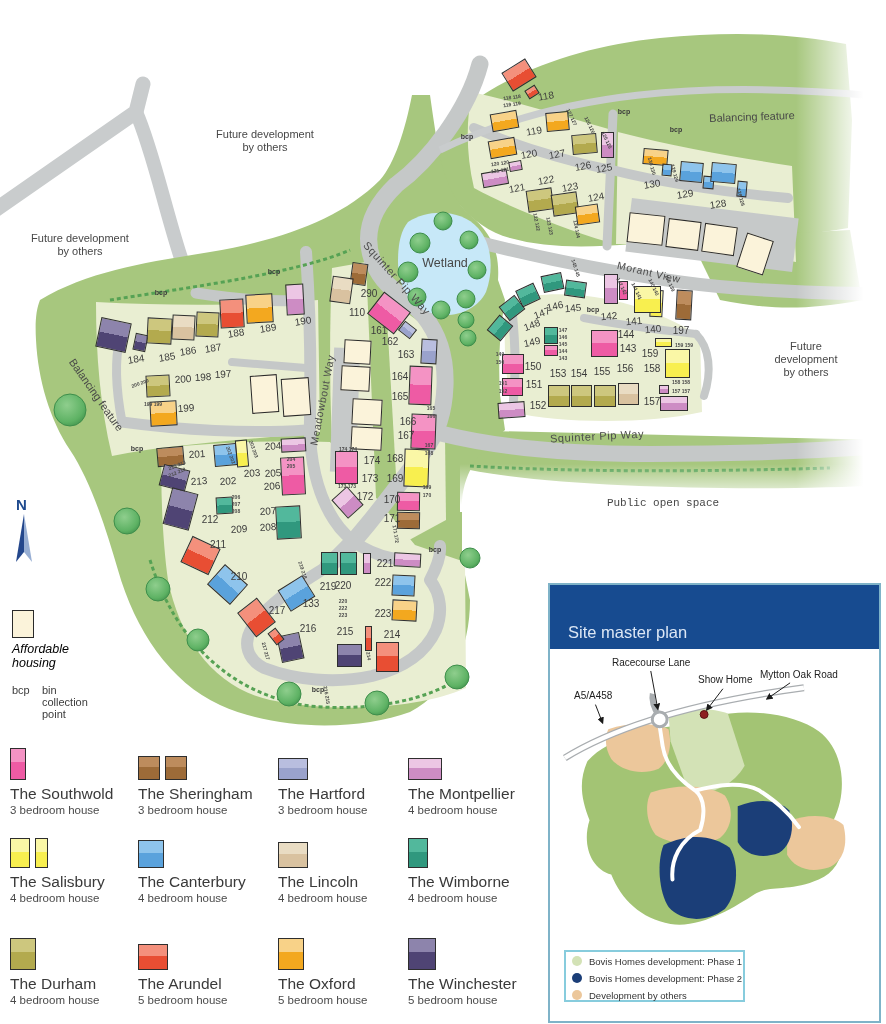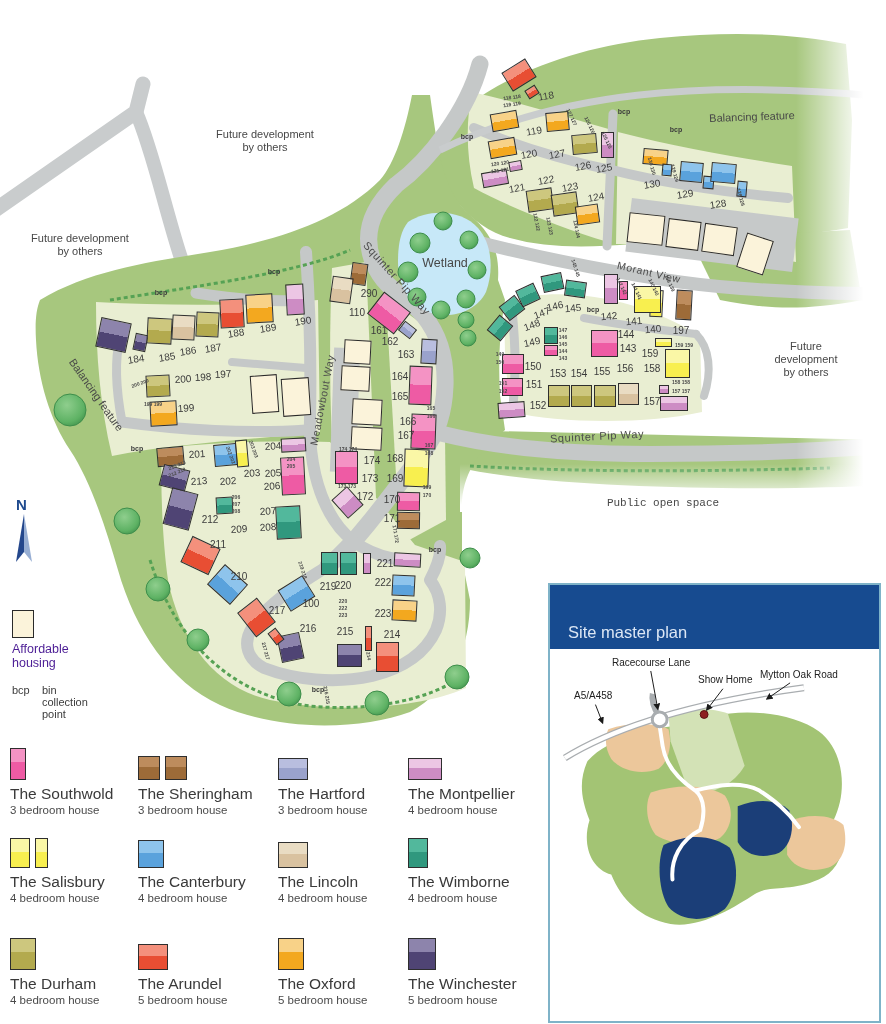--- a/index.html
+++ b/index.html
@@ -13,21 +13,21 @@
   .plot-num{position:absolute;font-size:10px;color:#3b3b3b;font-weight:500;white-space:nowrap;}
   .small-lab{position:absolute;font-size:5px;color:#4a4a4a;font-weight:600;white-space:nowrap;}
   .bcp-lab{position:absolute;font-size:7px;font-weight:600;color:#3c3c3c;white-space:nowrap;}
   .area-lab{position:absolute;text-align:center;color:#474747;white-space:pre-line;line-height:1.18;}
   .road-lab{position:absolute;color:#4c4c4c;letter-spacing:.6px;white-space:nowrap;}
   .north-n{position:absolute;left:16px;top:496px;font-size:15px;font-weight:bold;color:#1f4a8e;z-index:4;}
   
   #legend-left{position:absolute;left:0;top:0;z-index:5;}
   .aff-swatch{position:absolute;left:12px;top:610px;width:22px;height:28px;background:#fbf3da;
               border:1.5px solid #2a2a2a;box-sizing:border-box;}
-  .aff-text{position:absolute;left:12px;top:642px;font-size:12.5px;color:#4c1d95;}
+  .aff-text{position:absolute;left:12px;top:642px;font-size:12.5px;color:#000000;font-style:italic;}
   .bcp-note-abbr{position:absolute;left:12px;top:684px;font-size:11px;color:#3c3c3c;}
   .bcp-note-text{position:absolute;left:42px;top:684px;font-size:11px;color:#3c3c3c;}
   
   #house-legend{position:absolute;left:0;top:0;z-index:5;}
   .ht-cell{position:absolute;width:130px;}
   .ht-swatches{height:38px;display:flex;align-items:flex-end;gap:5px;}
   .ht-box{box-sizing:border-box;border:1.2px solid #2e2e2e;}
   .ht-name{margin-top:5px;font-size:15.5px;color:#3a3a3a;}
   .ht-desc{margin-top:1px;font-size:11.5px;color:#4a4a4a;}
   
@@ -323,21 +323,21 @@
       <div class="plot-num" style="left: 268px; top: 527px; transform: translate(-50%, -50%) rotate(-4deg);">208</div>
       <div class="plot-num" style="left: 239px; top: 529px; transform: translate(-50%, -50%) rotate(-4deg);">209</div>
       <div class="plot-num" style="left: 239px; top: 576px; transform: translate(-50%, -50%) rotate(0deg);">210</div>
       <div class="plot-num" style="left: 218px; top: 544px; transform: translate(-50%, -50%) rotate(0deg);">211</div>
       <div class="plot-num" style="left: 210px; top: 519px; transform: translate(-50%, -50%) rotate(0deg);">212</div>
       <div class="plot-num" style="left: 199px; top: 481px; transform: translate(-50%, -50%) rotate(-4deg);">213</div>
       <div class="plot-num" style="left: 392px; top: 634px; transform: translate(-50%, -50%) rotate(0deg);">214</div>
       <div class="plot-num" style="left: 345px; top: 631px; transform: translate(-50%, -50%) rotate(0deg);">215</div>
       <div class="plot-num" style="left: 308px; top: 628px; transform: translate(-50%, -50%) rotate(0deg);">216</div>
       <div class="plot-num" style="left: 277px; top: 610px; transform: translate(-50%, -50%) rotate(0deg);">217</div>
-      <div class="plot-num" style="left: 311px; top: 603px; transform: translate(-50%, -50%) rotate(0deg);">100</div>
+      <div class="plot-num" style="left: 311px; top: 603px; transform: translate(-50%, -50%) rotate(0deg);">133</div>
       <div class="plot-num" style="left: 328px; top: 586px; transform: translate(-50%, -50%) rotate(0deg);">219</div>
       <div class="plot-num" style="left: 343px; top: 585px; transform: translate(-50%, -50%) rotate(0deg);">220</div>
       <div class="plot-num" style="left: 385px; top: 563px; transform: translate(-50%, -50%) rotate(0deg);">221</div>
       <div class="plot-num" style="left: 383px; top: 582px; transform: translate(-50%, -50%) rotate(0deg);">222</div>
       <div class="plot-num" style="left: 383px; top: 613px; transform: translate(-50%, -50%) rotate(0deg);">223</div>
       <div class="small-lab" style="left: 512px; top: 97px; transform: translate(-50%, -50%) rotate(-8deg);">118 118</div>
       <div class="small-lab" style="left: 512px; top: 104px; transform: translate(-50%, -50%) rotate(-8deg);">119 119</div>
       <div class="small-lab" style="left: 500px; top: 163px; transform: translate(-50%, -50%) rotate(-8deg);">120 120</div>
       <div class="small-lab" style="left: 500px; top: 170px; transform: translate(-50%, -50%) rotate(-8deg);">121 121</div>
       <div class="small-lab" style="left: 537px; top: 222px; transform: translate(-50%, -50%) rotate(78deg);">122 122</div>
@@ -556,14 +556,28 @@
         <path d="M 243 34 L 220 50"></path>
         <path d="M 46 56 L 53 74"></path>
       </g>
     </svg>
     <div id="inset-labels">
         <div class="inset-lab" style="left: 62px; top: 72px;">Racecourse Lane</div>
         <div class="inset-lab" style="left: 148px; top: 89px;">Show Home</div>
         <div class="inset-lab" style="left: 210px; top: 84px;">Mytton Oak Road</div>
         <div class="inset-lab" style="left: 24px; top: 105px;">A5/A458</div>
       </div>
+    <div id="inset-legend">
+        <div class="il-row">
+          <div class="il-dot" style="background: rgb(211, 226, 182);"></div>
+          <div class="il-text">Bovis Homes development: Phase 1</div>
+        </div>
+        <div class="il-row">
+          <div class="il-dot" style="background: rgb(27, 62, 120);"></div>
+          <div class="il-text">Bovis Homes development: Phase 2</div>
+        </div>
+        <div class="il-row">
+          <div class="il-dot" style="background: rgb(236, 199, 155);"></div>
+          <div class="il-text">Development by others</div>
+        </div>
+      </div>
   </div>
 </div>
 
 </body></html>

